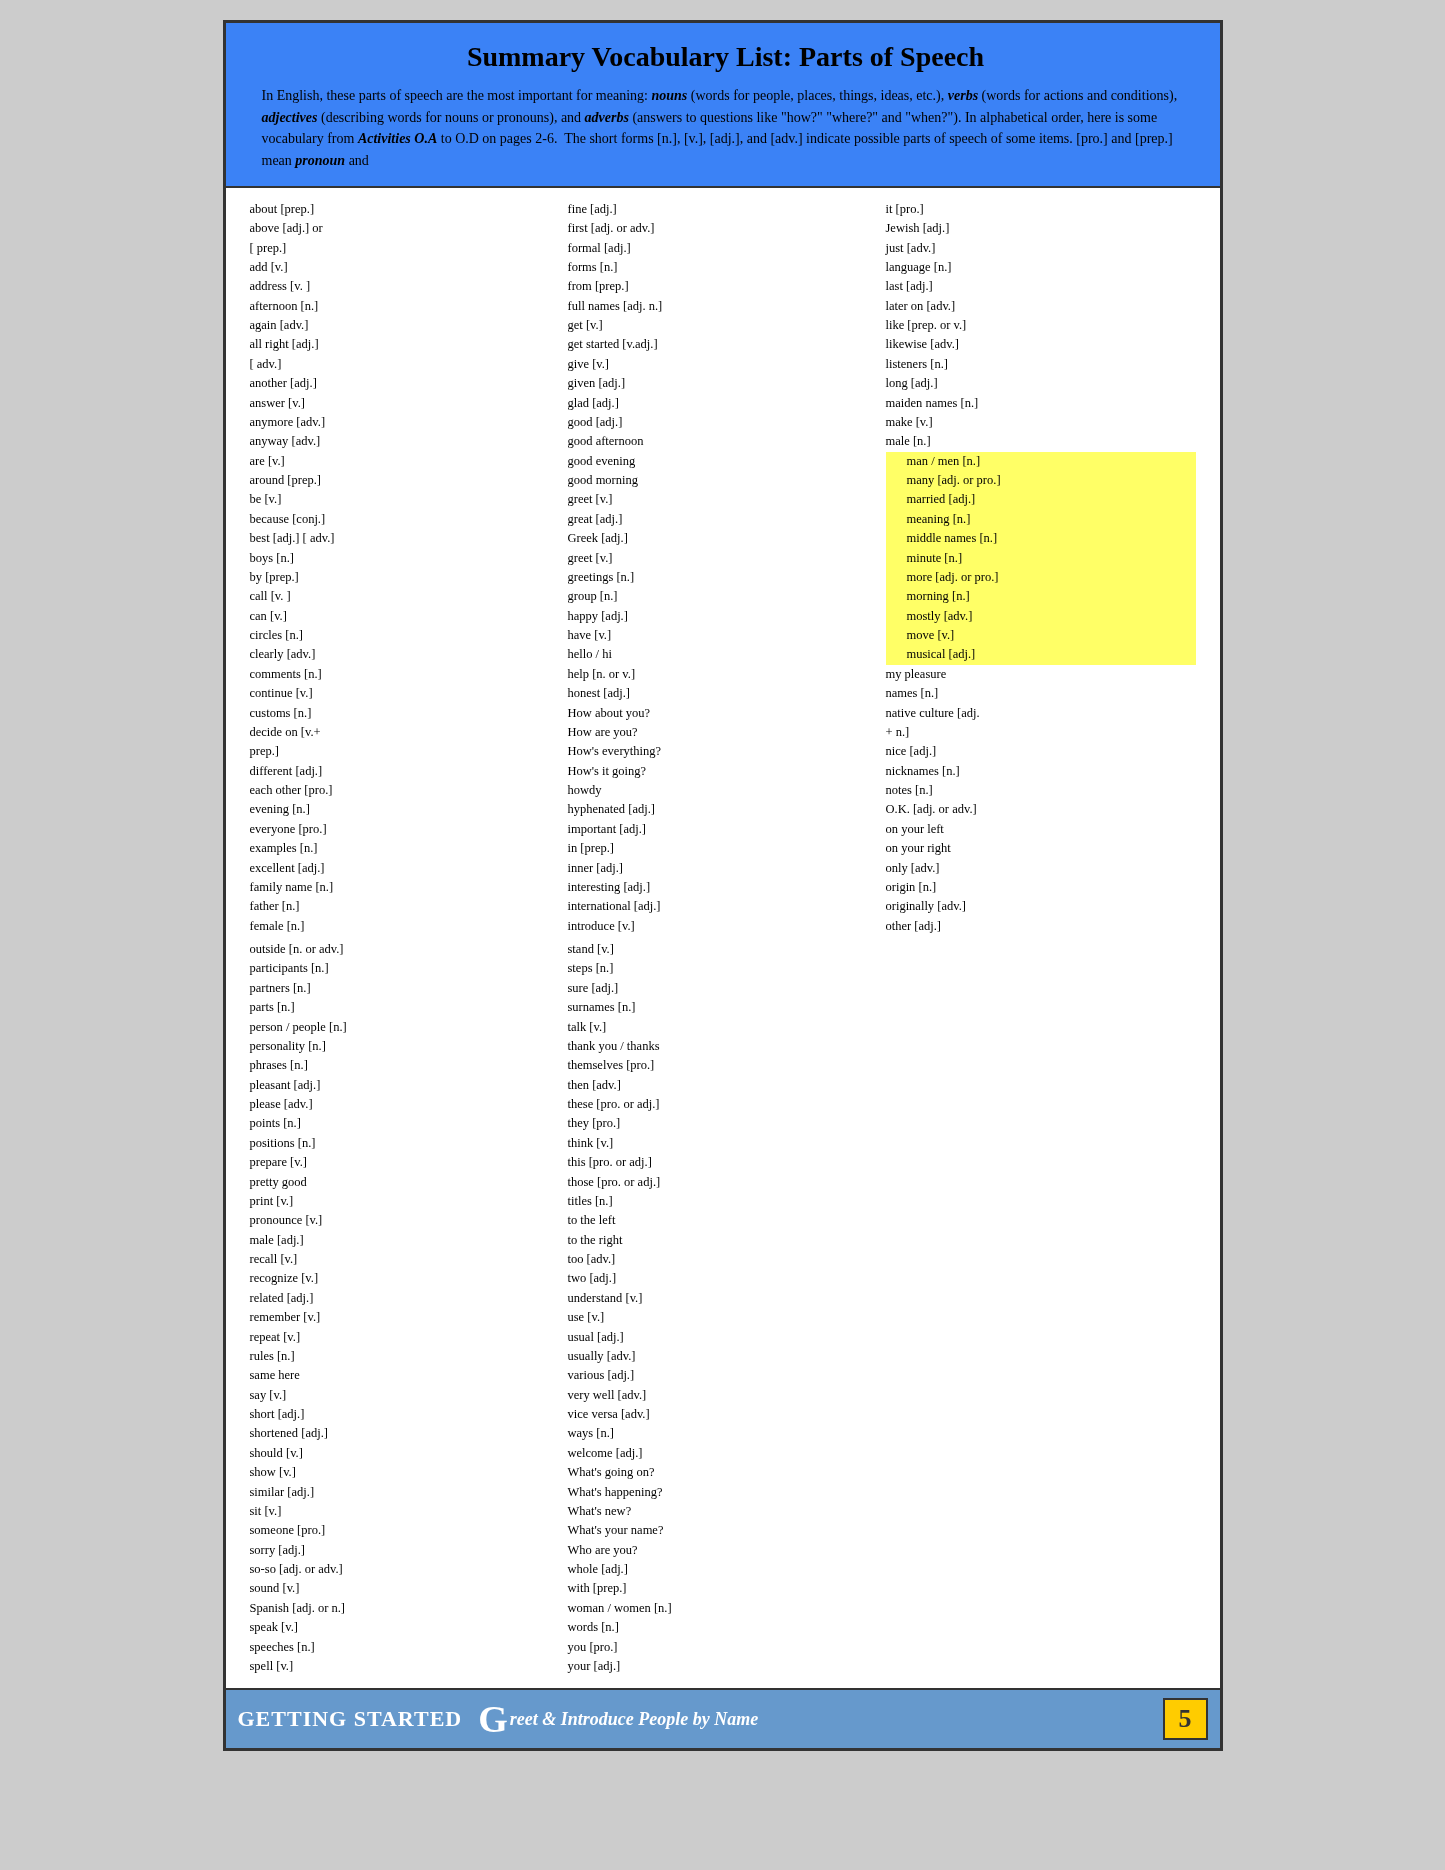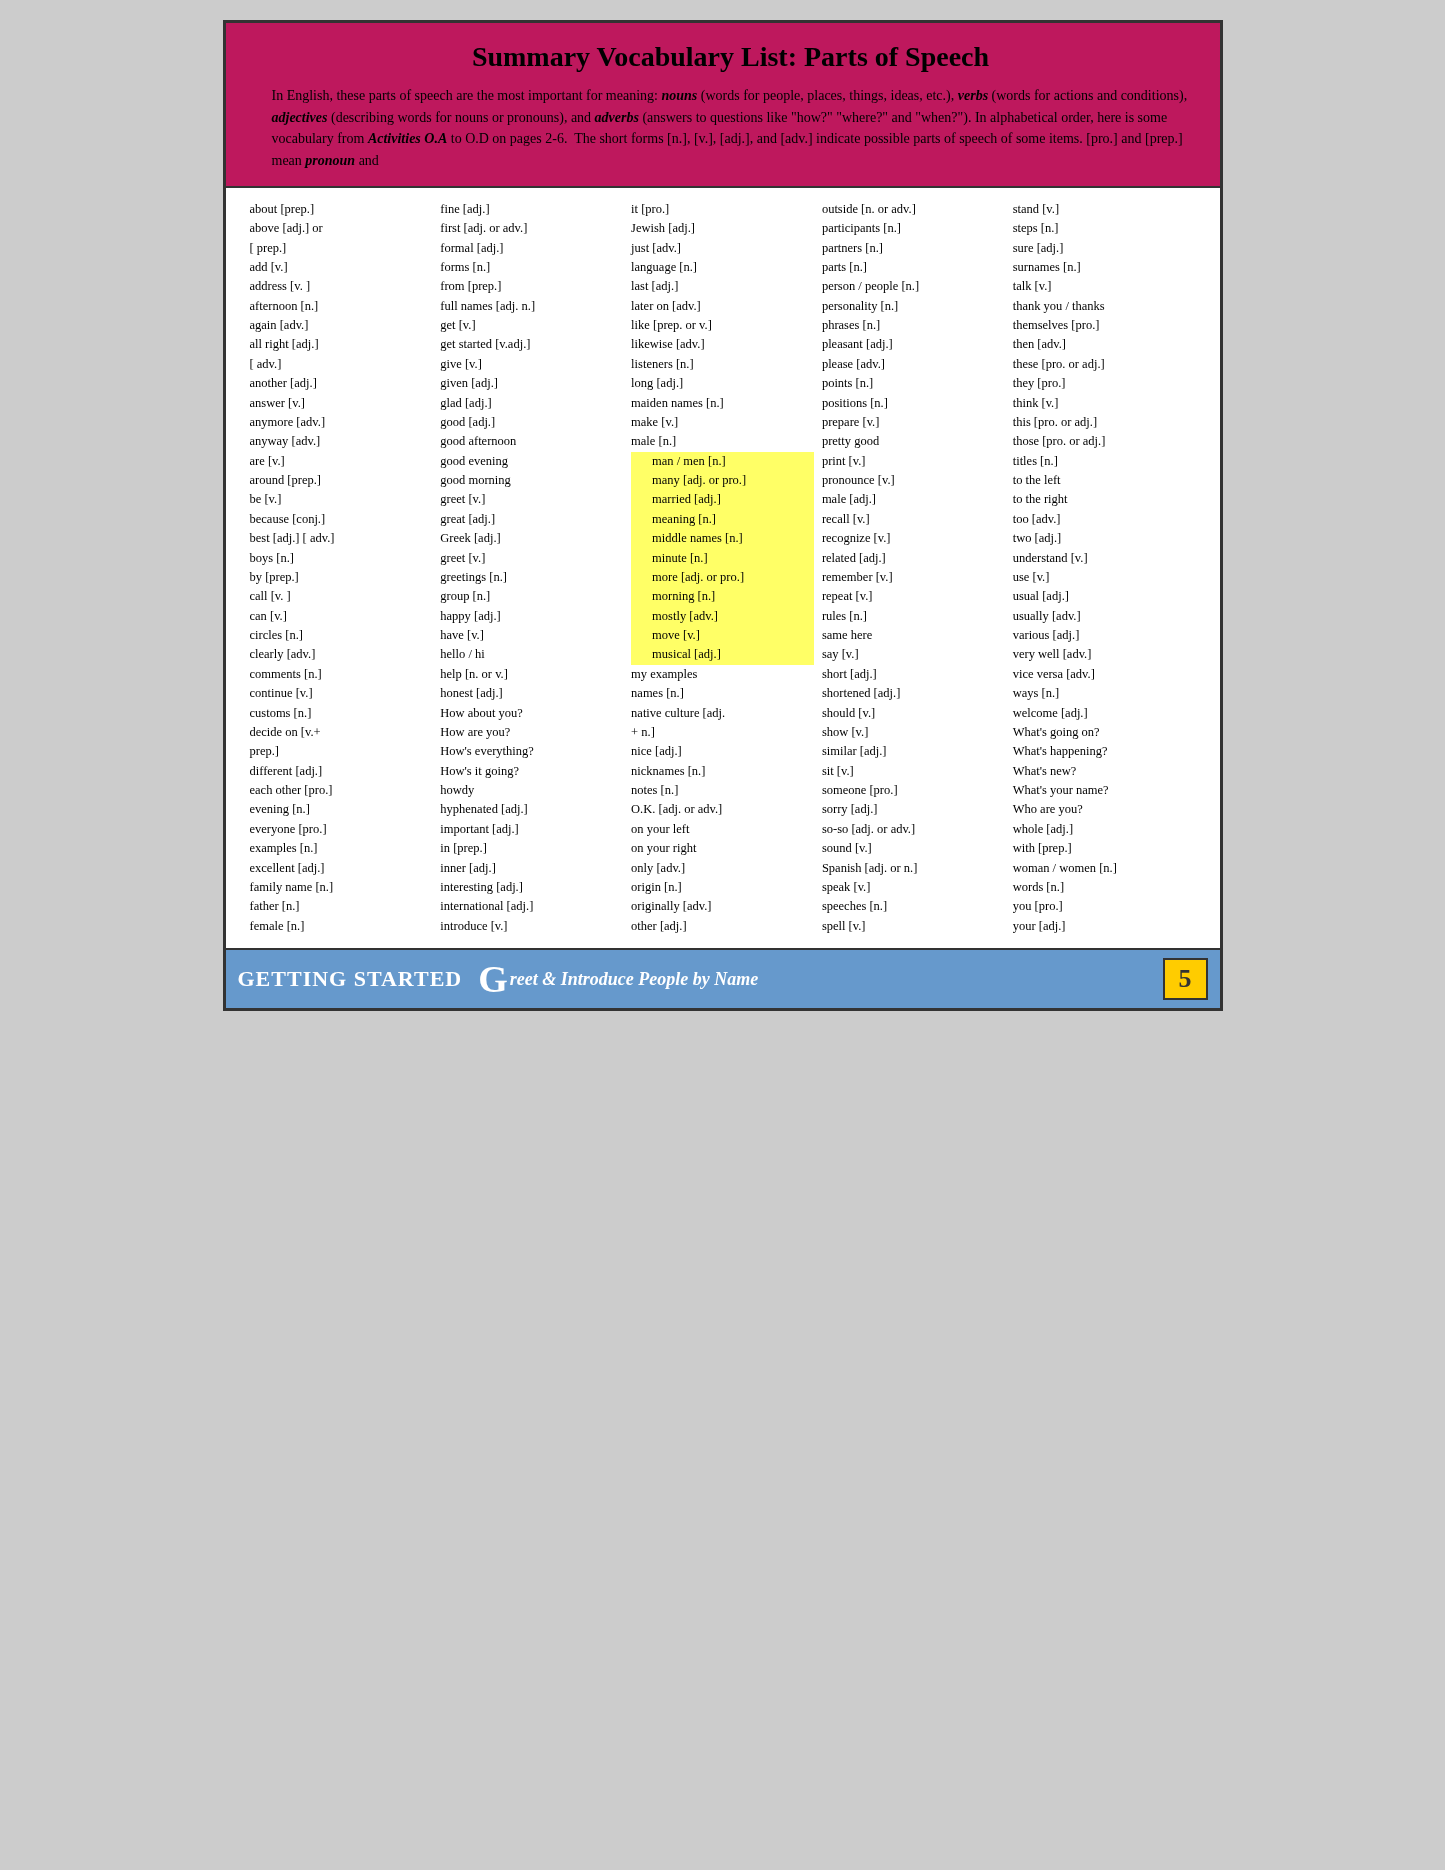--- a/index.html
+++ b/index.html
@@ -12,23 +12,23 @@
       font-family: 'Comic Sans MS', 'Chalkboard SE', cursive;
     }
     .page {
       width: 1000px;
       background: white;
       border: 3px solid #333;
       margin: 20px;
       padding: 0;
     }
     .header-section {
-      background: #be185d;
+      background: #3b82f6;
       border-bottom: 2px solid #333;
-      padding: 18px 30px 14px 46px;
+      padding: 18px 30px 14px 36px;
       text-align: center;
     }
     .page-title {
       font-size: 28px;
       font-weight: bold;
       font-family: 'Comic Sans MS', cursive;
       margin-bottom: 12px;
     }
     .intro-text {
       font-size: 14px;
@@ -40,21 +40,21 @@
       font-style: italic;
       font-weight: bold;
       margin-top: 12px;
     }
     .vocab-section {
       padding: 10px 20px 10px 20px;
       background: white;
     }
     .vocab-columns {
       display: grid;
-      grid-template-columns: 1fr 1fr 1fr 1fr 1fr;
+      grid-template-columns: 1fr 1fr 1fr;
       gap: 0 0;
     }
     .vocab-col {
       padding: 2px 4px;
     }
     .vocab-item {
       font-size: 12.5px;
       line-height: 1.55;
       font-family: 'Comic Sans MS', cursive;
       display: block;
@@ -221,21 +221,21 @@
           <span class="vocab-item highlighted">many [adj. or pro.]</span>
           <span class="vocab-item highlighted">married [adj.]</span>
           <span class="vocab-item highlighted">meaning [n.]</span>
           <span class="vocab-item highlighted">middle names [n.]</span>
           <span class="vocab-item highlighted">minute [n.]</span>
           <span class="vocab-item highlighted">more [adj. or pro.]</span>
           <span class="vocab-item highlighted">morning [n.]</span>
           <span class="vocab-item highlighted">mostly [adv.]</span>
           <span class="vocab-item highlighted">move [v.]</span>
           <span class="vocab-item highlighted">musical [adj.]</span>
-          <span class="vocab-item">my examples</span>
+          <span class="vocab-item">my pleasure</span>
           <span class="vocab-item">names [n.]</span>
           <span class="vocab-item">native culture [adj.</span>
           <span class="vocab-item">  + n.]</span>
           <span class="vocab-item">nice [adj.]</span>
           <span class="vocab-item">nicknames [n.]</span>
           <span class="vocab-item">notes [n.]</span>
           <span class="vocab-item">O.K. [adj. or adv.]</span>
           <span class="vocab-item">on your left</span>
           <span class="vocab-item">on your right</span>
           <span class="vocab-item">only [adv.]</span>

